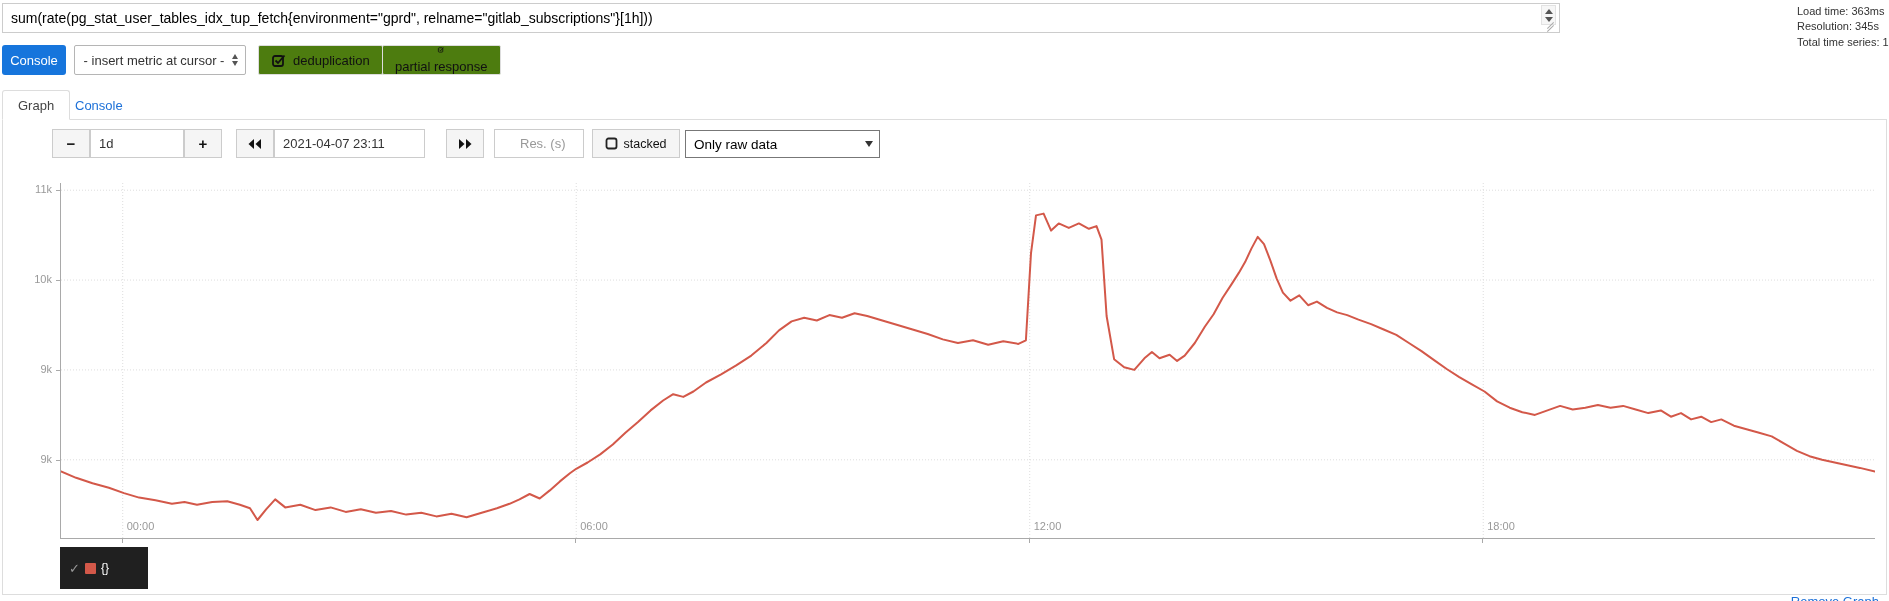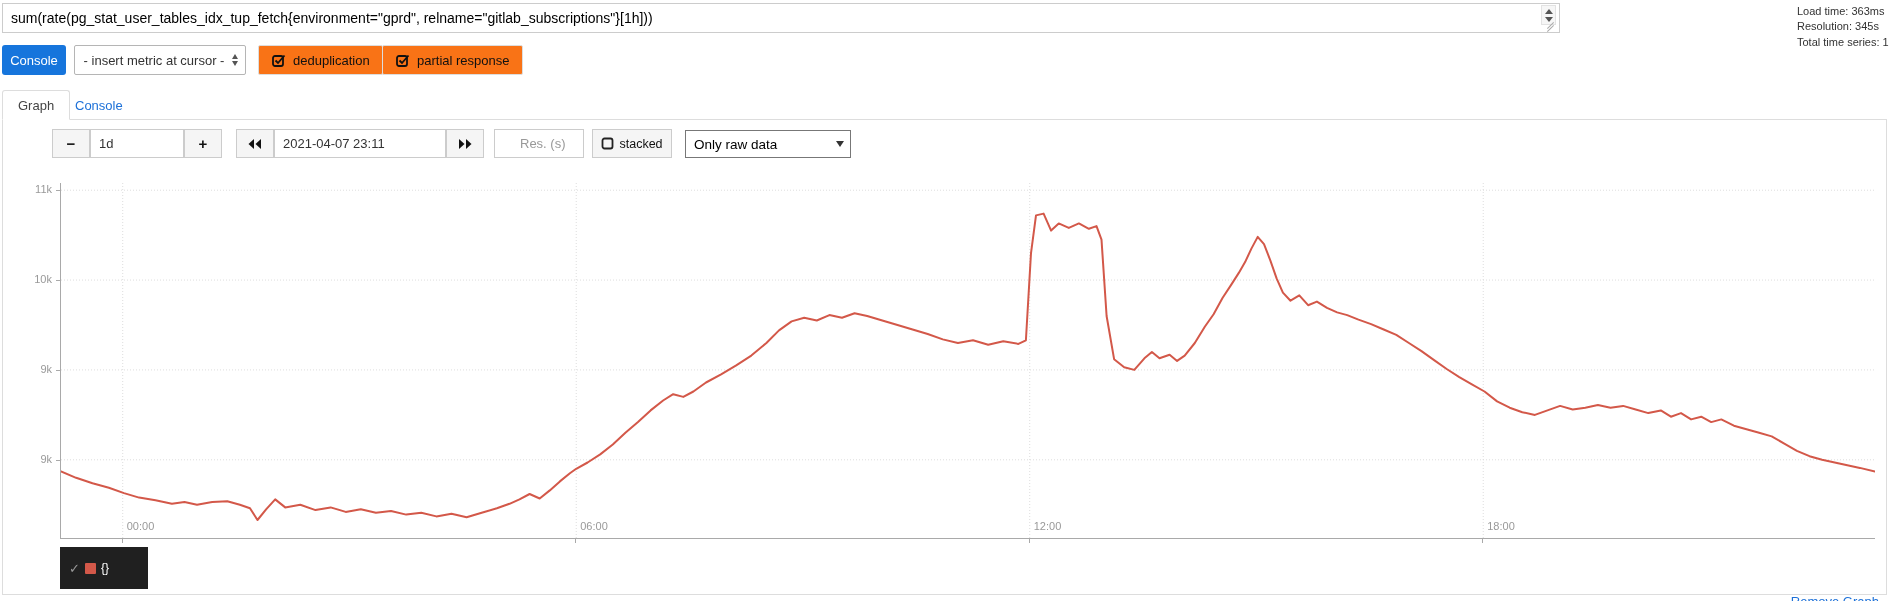--- a/index.html
+++ b/index.html
@@ -31,26 +31,26 @@
   }
   .fake-select{
     position:absolute;top:45px;height:30px;background:#fff;border:1px solid #b5b5b5;border-radius:2px;
     box-sizing:border-box;display:flex;align-items:center;font-size:13px;color:#333;
     padding:0 22px 0 10px;cursor:pointer;white-space:nowrap;justify-content:center;
   }
   .sel-insert{left:74px;width:172px;}
   .sel-caret{position:absolute;right:7px;top:50%;transform:translateY(-50%);display:flex;flex-direction:column;gap:2px;}
   .sel-caret .tri-up,.sel-caret .tri-down{border-left-width:3.5px;border-right-width:3.5px;}
   .toggle-btn{
-    position:absolute;top:45px;height:30px;background:#f97316;border:1px solid #ddd;border-radius:2px;
+    position:absolute;top:45px;height:30px;background:#4d7c0f;border:1px solid #ddd;border-radius:2px;
     box-sizing:border-box;display:flex;align-items:center;gap:6px;font-size:13px;color:#111;
     padding:0 12px;cursor:pointer;white-space:nowrap;
   }
   .tg-dedup{left:258px;}
-  .tg-partial{left:382px;}
+  .tg-partial{left:382px;flex-direction:column;}
   
   .tab-graph{
     position:absolute;left:2px;top:90px;height:30px;padding:0 15px;background:#fff;
     border:1px solid #ddd;border-bottom:1px solid #fff;border-radius:3px 3px 0 0;box-sizing:border-box;
     display:flex;align-items:center;font-size:13px;color:#444;z-index:2;cursor:pointer;
   }
   .tab-console{
     position:absolute;left:60px;top:90px;height:30px;padding:0 15px;display:flex;align-items:center;
     font-size:13px;cursor:pointer;
   }
@@ -58,26 +58,26 @@
   .panel{position:absolute;left:2px;top:119px;width:1885px;height:476px;border:1px solid #ddd;box-sizing:border-box;background:#fff;}
   
   .ctl{position:absolute;top:129px;height:29px;box-sizing:border-box;font-size:13px;}
   .ctl-btn{background:#f5f5f5;border:1px solid #ccc;display:flex;align-items:center;justify-content:center;color:#111;cursor:pointer;}
   .ctl-input{border:1px solid #ccc;background:#fff;padding:0 8px;color:#333;outline:none;font-size:13px;font-family:inherit;}
   .ctl-input::placeholder{color:#999;}
   .b-minus{left:52px;width:38px;font-size:15px;font-weight:bold;}
   .i-range{left:90px;width:94px;}
   .b-plus{left:184px;width:38px;font-size:15px;font-weight:bold;}
   .b-rew{left:236px;width:38px;}
-  .i-date{left:274px;width:172px;}
+  .i-date{left:274px;width:151px;}
   .b-ff{left:446px;width:38px;}
   .i-res{left:494px;width:90px;padding-left:25px;}
-  .tg-stacked{left:592px;width:80px;top:129px;height:29px;position:absolute;background:#f5f5f5;border:1px solid #ccc;
+  .tg-stacked{left:592px;width:88px;top:129px;height:29px;position:absolute;background:#f5f5f5;border:1px solid #ccc;
     display:flex;align-items:center;justify-content:center;gap:5px;font-size:12.5px;color:#111;cursor:pointer;box-sizing:border-box;}
-  .sel-mode{left:685px;top:130px;width:166px;height:28px;position:absolute;background:#fff;border:1px solid #777;
+  .sel-mode{left:685px;top:130px;width:195px;height:28px;position:absolute;background:#fff;border:1px solid #777;
     box-sizing:border-box;display:flex;align-items:center;font-size:13.5px;color:#000;padding:0 20px 0 8px;cursor:pointer;}
   .mode-arrow{position:absolute;right:6px;top:50%;transform:translateY(-50%);
     width:0;height:0;border-left:4.5px solid transparent;border-right:4.5px solid transparent;border-top:6px solid #333;}
   
   #plot{position:absolute;left:60px;top:183px;width:1814px;height:355px;
     border-left:1px solid #a9a9a9;border-bottom:1px solid #a9a9a9;box-sizing:content-box;}
   #plot svg{display:block;}
   .ylab{position:absolute;left:0;width:52px;text-align:right;font-size:11px;color:#999;}
   .ytick{position:absolute;height:1px;width:4px;background:#a9a9a9;}
   .xtick{position:absolute;width:1px;height:4px;background:#a9a9a9;}

